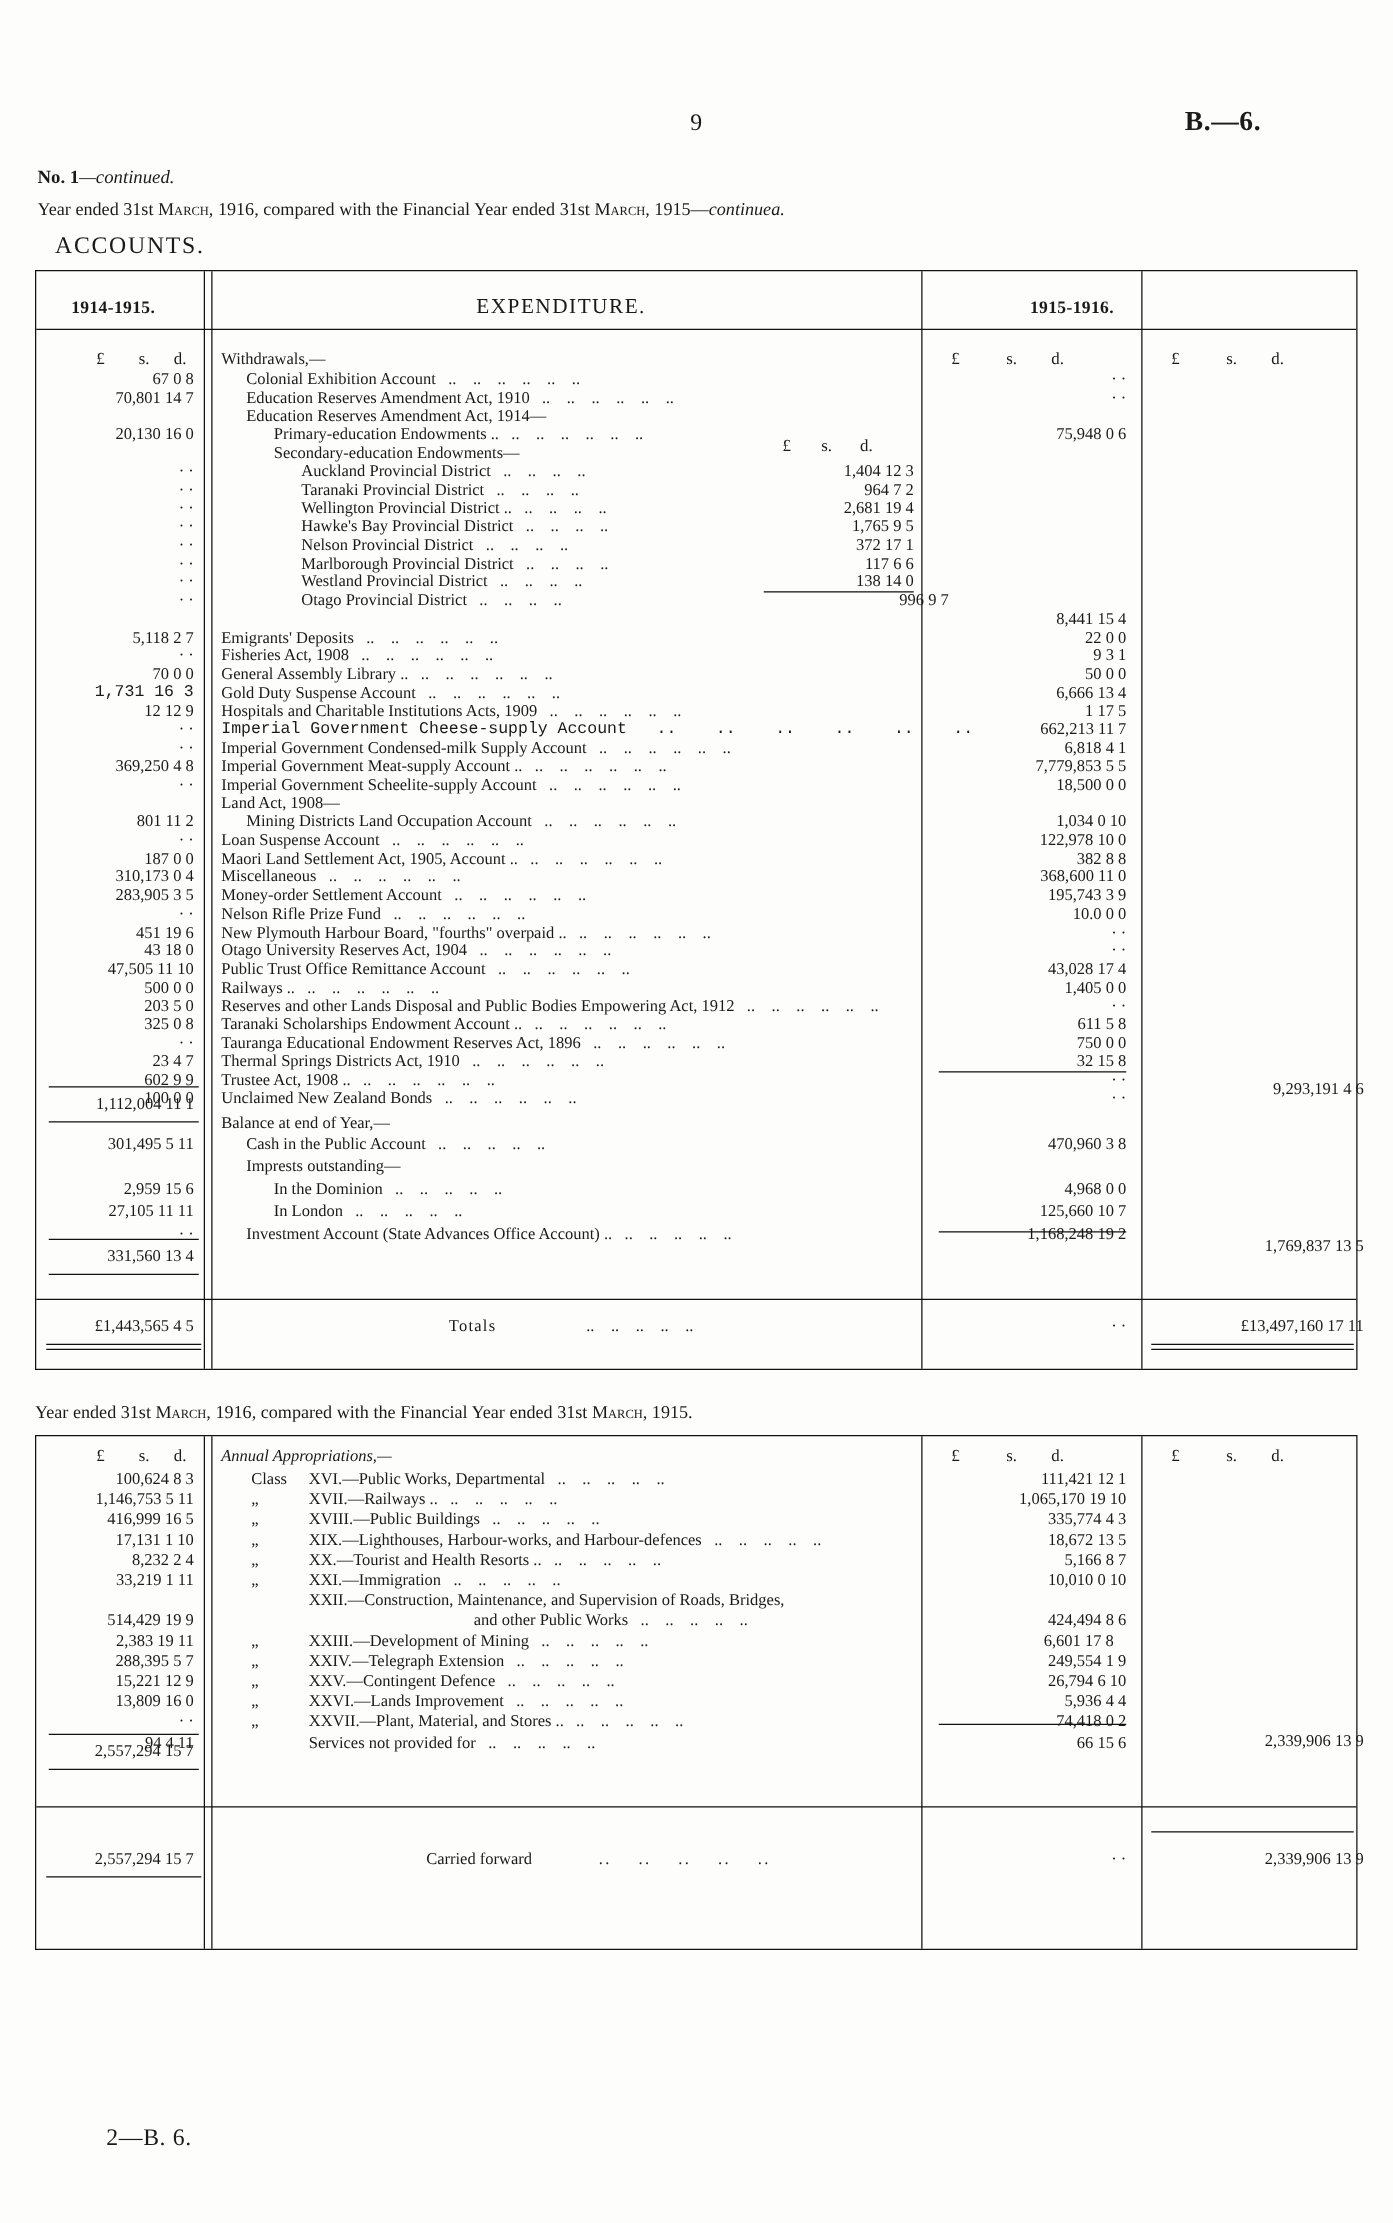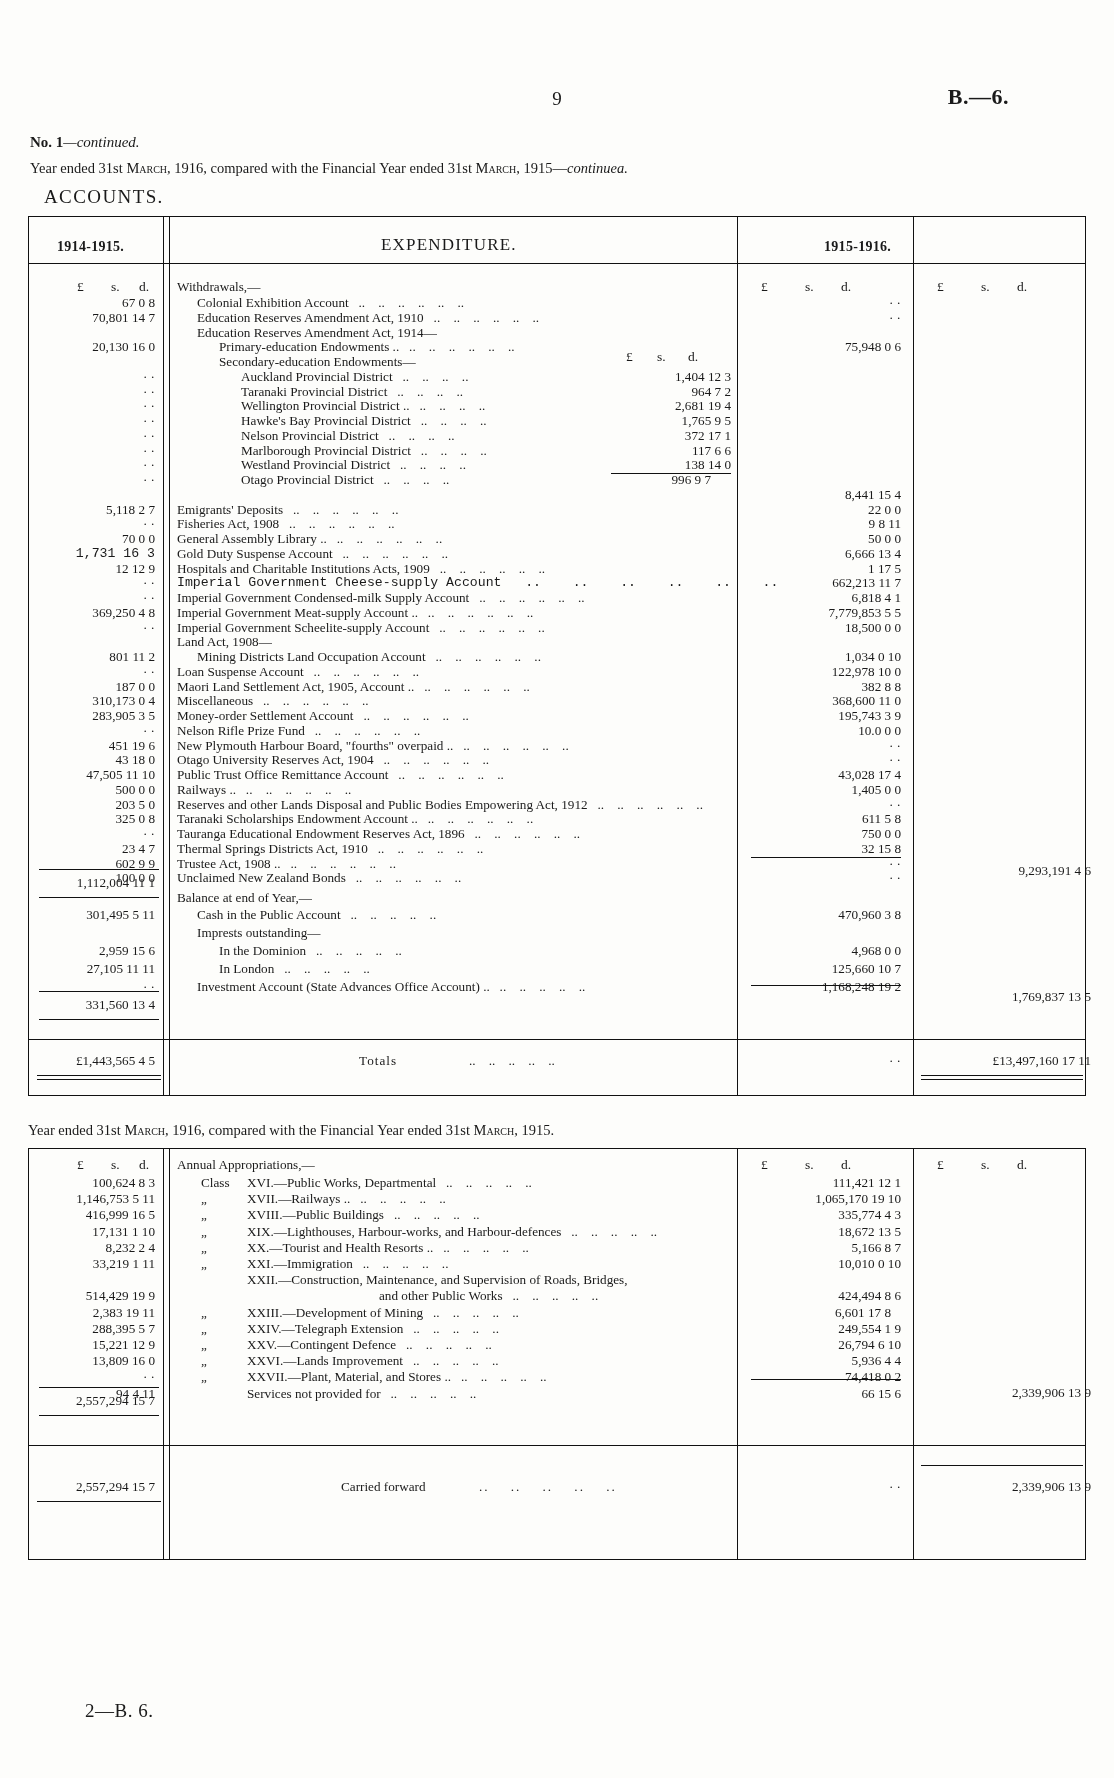--- a/index.html
+++ b/index.html
@@ -127,28 +127,28 @@
         <div class="t-desc" style="top: 210.75px; left: 212px;">Nelson Provincial District&nbsp;&nbsp;&nbsp;..&nbsp;&nbsp;&nbsp;&nbsp;..&nbsp;&nbsp;&nbsp;&nbsp;..&nbsp;&nbsp;&nbsp;&nbsp;..</div>
         <div class="t-num" style="top: 210.75px; left: 560px; width: 142px;">372  17   1</div>
         <div class="t-num" style="top: 225.5px; left: -4px; width: 130px;">· ·</div>
         <div class="t-desc" style="top: 225.5px; left: 212px;">Marlborough Provincial District&nbsp;&nbsp;&nbsp;..&nbsp;&nbsp;&nbsp;&nbsp;..&nbsp;&nbsp;&nbsp;&nbsp;..&nbsp;&nbsp;&nbsp;&nbsp;..</div>
         <div class="t-num" style="top: 225.5px; left: 560px; width: 142px;">117   6   6</div>
         <div class="t-num" style="top: 240.25px; left: -4px; width: 130px;">· ·</div>
         <div class="t-desc" style="top: 240.25px; left: 212px;">Westland Provincial District&nbsp;&nbsp;&nbsp;..&nbsp;&nbsp;&nbsp;&nbsp;..&nbsp;&nbsp;&nbsp;&nbsp;..&nbsp;&nbsp;&nbsp;&nbsp;..</div>
         <div class="t-num" style="top: 240.25px; left: 560px; width: 142px;">138  14   0</div>
         <div class="t-num" style="top: 255px; left: -4px; width: 130px;">· ·</div>
         <div class="t-desc" style="top: 255px; left: 212px;">Otago Provincial District&nbsp;&nbsp;&nbsp;..&nbsp;&nbsp;&nbsp;&nbsp;..&nbsp;&nbsp;&nbsp;&nbsp;..&nbsp;&nbsp;&nbsp;&nbsp;..</div>
-        <div class="t-num" style="top: 255px; left: 540px; width: 142px;">996   9   7</div>
+        <div class="t-num" style="top: 255px; left: 588px; width: 142px;">996   9   7</div>
         <div class="t-num" style="top: 269.75px; left: 716px; width: 156px;">8,441  15   4</div>
         <div class="t-num" style="top: 284.5px; left: -4px; width: 130px;">5,118   2   7</div>
         <div class="t-desc" style="top: 284.5px; left: 148px;">Emigrants' Deposits&nbsp;&nbsp;&nbsp;..&nbsp;&nbsp;&nbsp;&nbsp;..&nbsp;&nbsp;&nbsp;&nbsp;..&nbsp;&nbsp;&nbsp;&nbsp;..&nbsp;&nbsp;&nbsp;&nbsp;..&nbsp;&nbsp;&nbsp;&nbsp;..</div>
         <div class="t-num" style="top: 284.5px; left: 716px; width: 156px;">22   0   0</div>
         <div class="t-num" style="top: 299.25px; left: -4px; width: 130px;">· ·</div>
         <div class="t-desc" style="top: 299.25px; left: 148px;">Fisheries Act, 1908&nbsp;&nbsp;&nbsp;..&nbsp;&nbsp;&nbsp;&nbsp;..&nbsp;&nbsp;&nbsp;&nbsp;..&nbsp;&nbsp;&nbsp;&nbsp;..&nbsp;&nbsp;&nbsp;&nbsp;..&nbsp;&nbsp;&nbsp;&nbsp;..</div>
-        <div class="t-num" style="top: 299.25px; left: 716px; width: 156px;">9   8  11</div>
+        <div class="t-num" style="top: 299.25px; left: 716px; width: 156px;">9   3  1</div>
         <div class="t-num" style="top: 314px; left: -4px; width: 130px;">70   0   0</div>
         <div class="t-desc" style="top: 314px; left: 148px;">General Assembly Library ..&nbsp;&nbsp;&nbsp;..&nbsp;&nbsp;&nbsp;&nbsp;..&nbsp;&nbsp;&nbsp;&nbsp;..&nbsp;&nbsp;&nbsp;&nbsp;..&nbsp;&nbsp;&nbsp;&nbsp;..&nbsp;&nbsp;&nbsp;&nbsp;..</div>
         <div class="t-num" style="top: 314px; left: 716px; width: 156px;">50   0   0</div>
         <div class="t-num" style="top: 328.75px; left: -4px; width: 130px; font-family: Liberation Mono, monospace;">1,731  16   3</div>
         <div class="t-desc" style="top: 328.75px; left: 148px;">Gold Duty Suspense Account&nbsp;&nbsp;&nbsp;..&nbsp;&nbsp;&nbsp;&nbsp;..&nbsp;&nbsp;&nbsp;&nbsp;..&nbsp;&nbsp;&nbsp;&nbsp;..&nbsp;&nbsp;&nbsp;&nbsp;..&nbsp;&nbsp;&nbsp;&nbsp;..</div>
         <div class="t-num" style="top: 328.75px; left: 716px; width: 156px;">6,666  13   4</div>
         <div class="t-num" style="top: 343.5px; left: -4px; width: 130px;">12  12   9</div>
         <div class="t-desc" style="top: 343.5px; left: 148px;">Hospitals and Charitable Institutions Acts, 1909&nbsp;&nbsp;&nbsp;..&nbsp;&nbsp;&nbsp;&nbsp;..&nbsp;&nbsp;&nbsp;&nbsp;..&nbsp;&nbsp;&nbsp;&nbsp;..&nbsp;&nbsp;&nbsp;&nbsp;..&nbsp;&nbsp;&nbsp;&nbsp;..</div>
         <div class="t-num" style="top: 343.5px; left: 716px; width: 156px;">1  17   5</div>
         <div class="t-num" style="top: 358.25px; left: -4px; width: 130px;">· ·</div>
@@ -270,21 +270,21 @@
     <div class="money-hdr" style="top:8px;left:48px;">£</div>
     <div class="money-hdr" style="top:8px;left:82px;">s.</div>
     <div class="money-hdr" style="top:8px;left:110px;">d.</div>
     <div class="money-hdr" style="top:8px;left:732px;">£</div>
     <div class="money-hdr" style="top:8px;left:776px;">s.</div>
     <div class="money-hdr" style="top:8px;left:812px;">d.</div>
     <div class="money-hdr" style="top:8px;left:908px;">£</div>
     <div class="money-hdr" style="top:8px;left:952px;">s.</div>
     <div class="money-hdr" style="top:8px;left:988px;">d.</div>
 
-    <div class="t-desc" style="top:8px;left:148px;">Annual Appropriations,—</div>
+    <div class="t-desc" style="top:8px;left:148px;font-style:italic;">Annual Appropriations,—</div>
 
     <div id="t2rows">
         <div class="t-num" style="top: 26px; left: -4px; width: 130px;">100,624   8   3</div>
         <div class="t-desc" style="top: 26px; left: 172px;">Class</div>
         <div class="t-desc" style="top: 26px; left: 218px;">XVI.—Public Works, Departmental&nbsp;&nbsp;&nbsp;..&nbsp;&nbsp;&nbsp;&nbsp;..&nbsp;&nbsp;&nbsp;&nbsp;..&nbsp;&nbsp;&nbsp;&nbsp;..&nbsp;&nbsp;&nbsp;&nbsp;..</div>
         <div class="t-num" style="top: 26px; left: 716px; width: 156px;">111,421  12   1</div>
         <div class="t-num" style="top: 42.2px; left: -4px; width: 130px;">1,146,753   5  11</div>
         <div class="t-desc" style="top: 42.2px; left: 172px;">„</div>
         <div class="t-desc" style="top: 42.2px; left: 218px;">XVII.—Railways ..&nbsp;&nbsp;&nbsp;..&nbsp;&nbsp;&nbsp;&nbsp;..&nbsp;&nbsp;&nbsp;&nbsp;..&nbsp;&nbsp;&nbsp;&nbsp;..&nbsp;&nbsp;&nbsp;&nbsp;..</div>
         <div class="t-num" style="top: 42.2px; left: 716px; width: 156px;">1,065,170  19  10</div>

